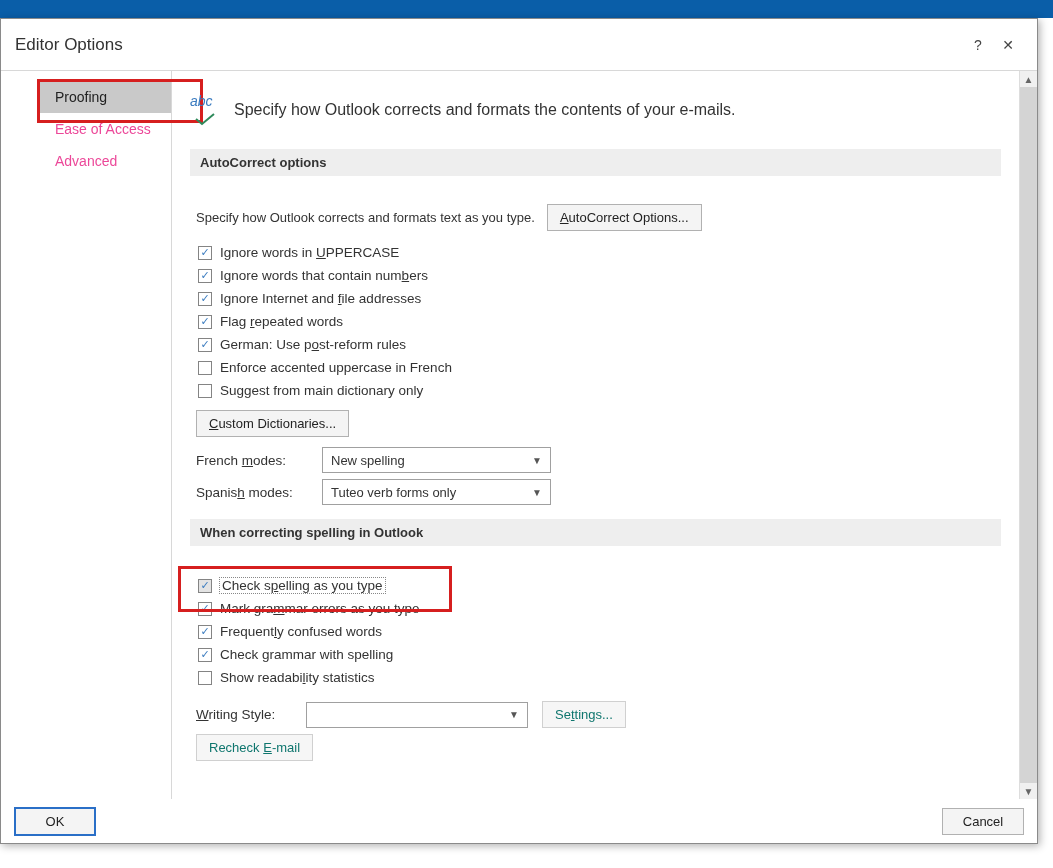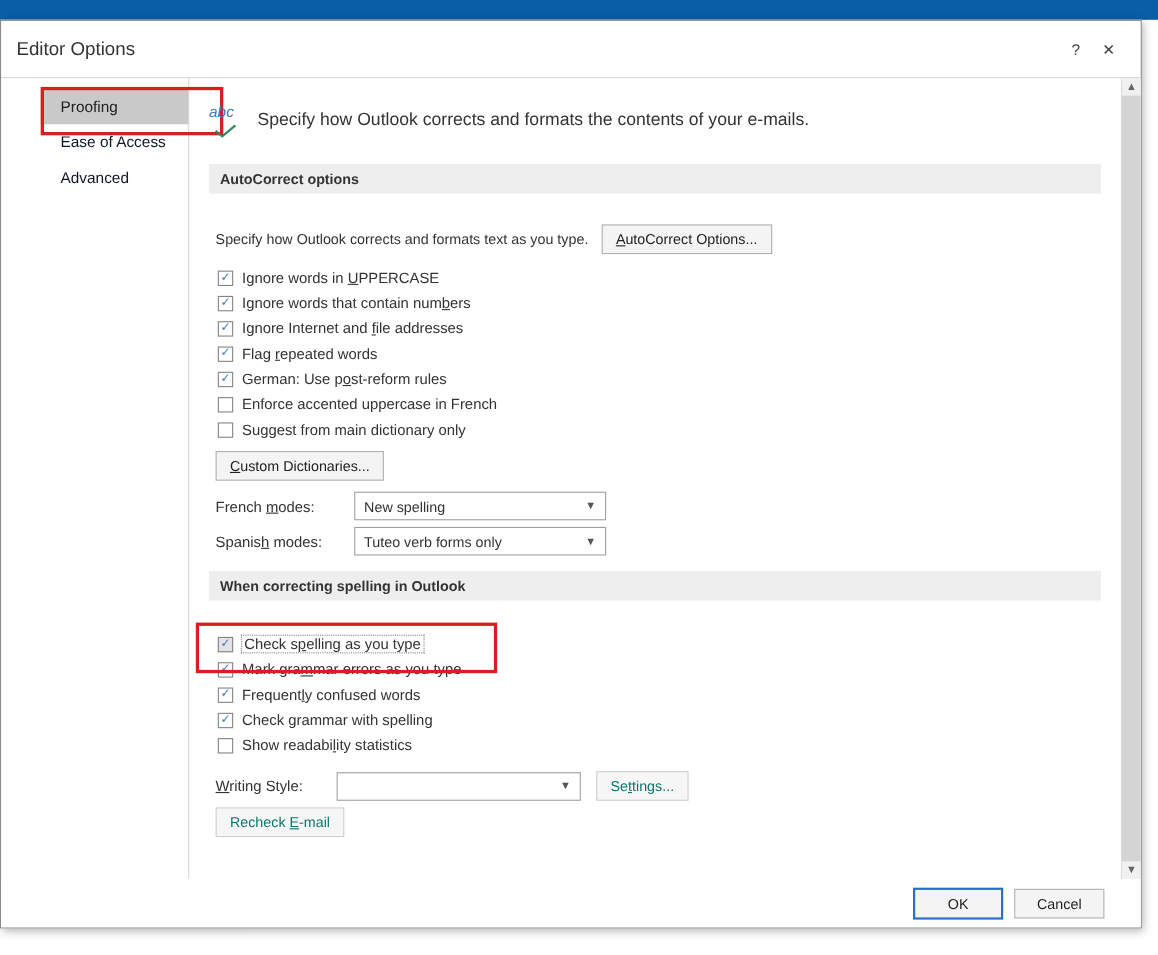--- a/index.html
+++ b/index.html
@@ -57,21 +57,21 @@
   }
   .sidebar {
     width: 171px;
     border-right: 1px solid #d8d8d8;
     padding-top: 10px;
     padding-left: 36px;
   }
   .sidebar-item {
     padding: 8px 18px;
     font-size: 14px;
-    color: #0f172a;
+    color: #ec4899;
     cursor: pointer;
   }
   .sidebar-item.selected {
     background: #c9c9c9;
     color: #222;
   }
   .hl-proof {
     position: relative;
   }
   .hl-proof::after {
@@ -241,24 +241,24 @@
     background: #fff;
     display: flex;
     align-items: center;
     padding: 0 8px;
     position: relative;
     cursor: pointer;
   }
   .footer {
     height: 44px;
     display: flex;
-    justify-content: flex-end;
+    justify-content: space-between;
     align-items: center;
     gap: 10px;
-    padding: 0 33px;
+    padding: 0 13px;
     background: #fff;
   }
   .footer .btn {
     min-width: 82px;
     padding: 5px 16px;
     text-align: center;
   }
   .footer .btn.primary {
     border: 2px solid #2a6fc7;
   }

